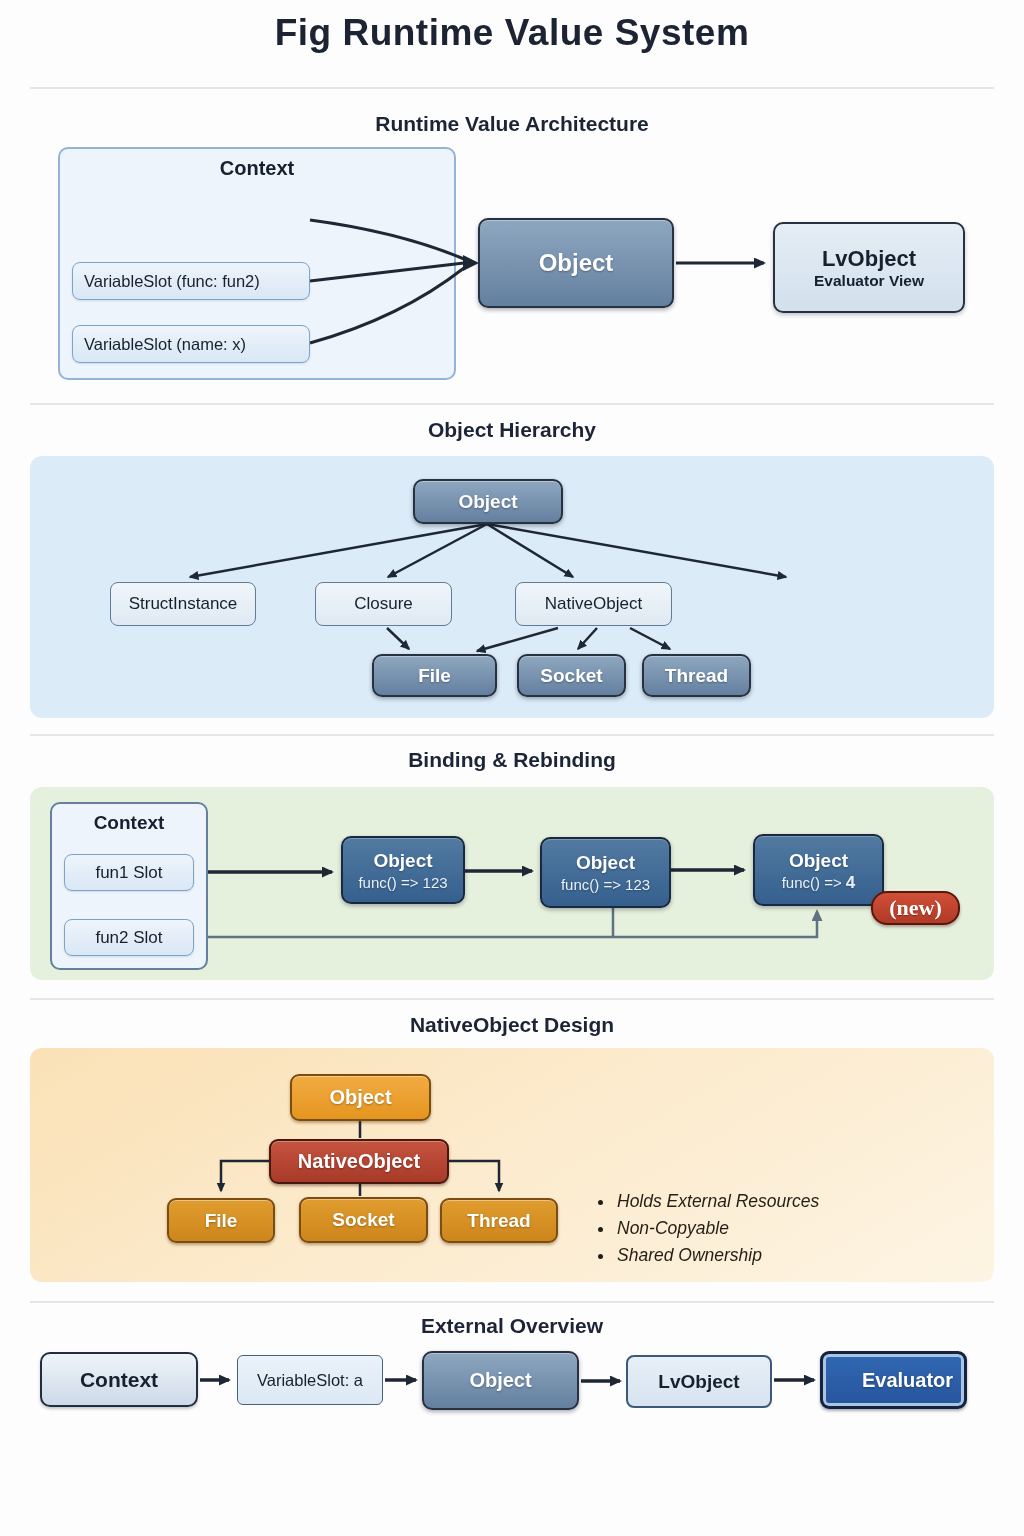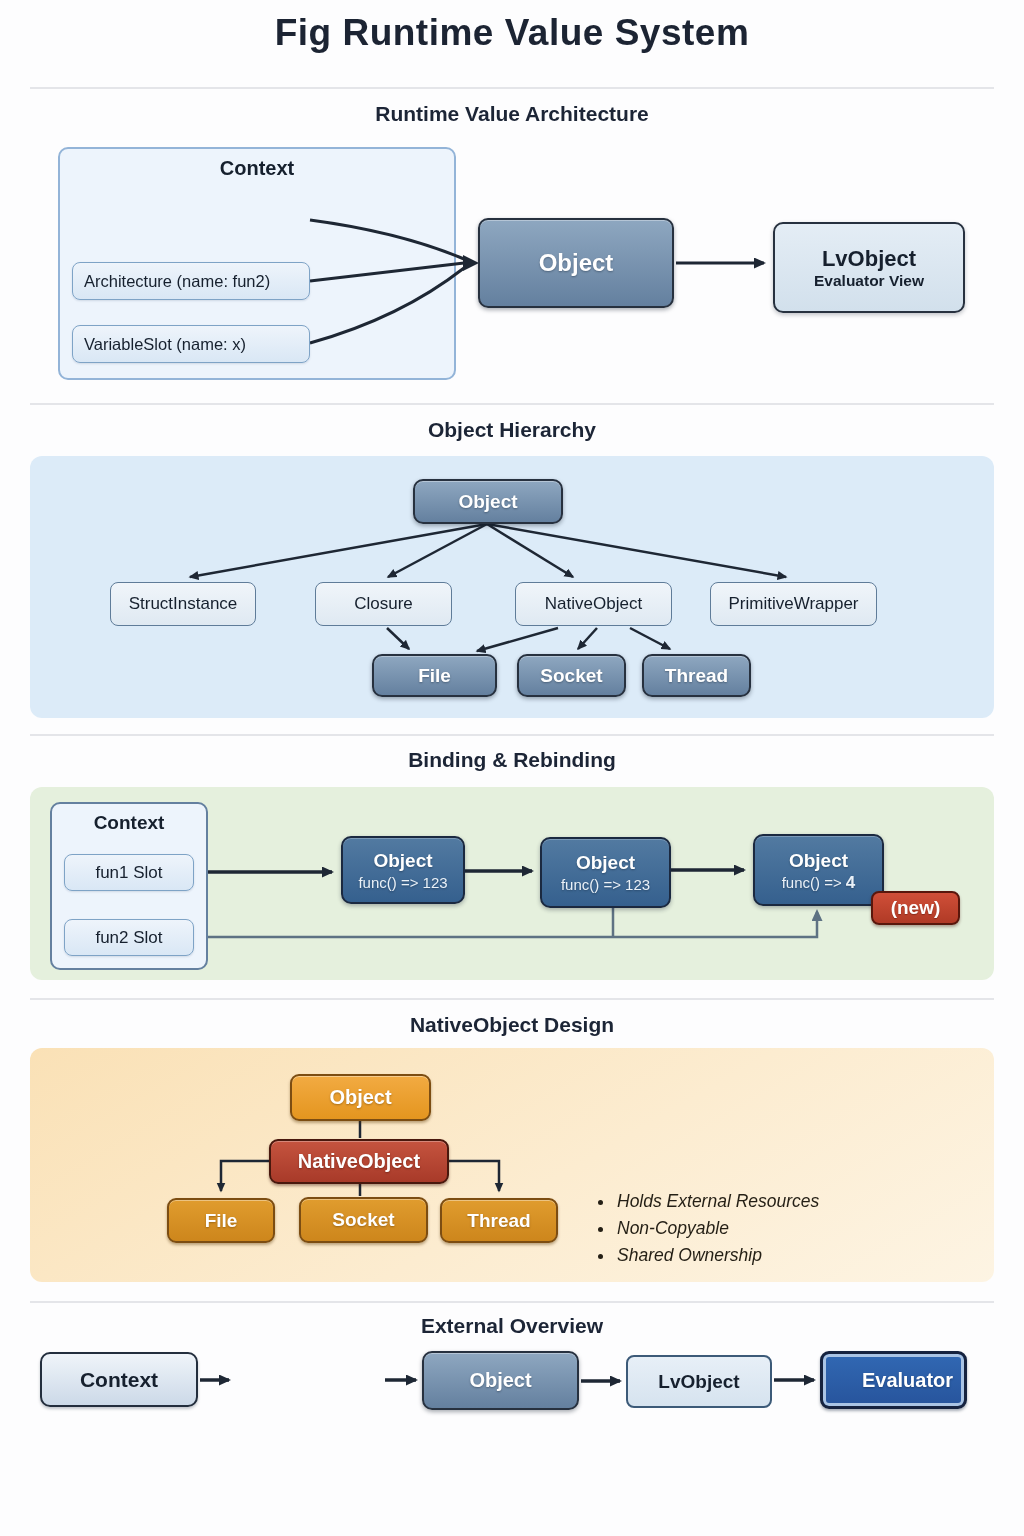--- a/index.html
+++ b/index.html
@@ -51,22 +51,22 @@
   .orange{background:linear-gradient(180deg,#f2ab42,#e4951f);
     border:2.5px solid #7c4d12;border-radius:9px;color:#fff;font-weight:bold;
     box-shadow:0 2px 3px rgba(90,55,5,.4),inset 0 1px 0 rgba(255,255,255,.4);
     text-shadow:0 1px 2px rgba(90,55,5,.45);}
   .orange2{background:linear-gradient(180deg,#e09c2e,#cd861c);}
   .rust{background:linear-gradient(180deg,#c5543f,#a83a29);
     border:2.5px solid #49180d;border-radius:9px;color:#fff;font-weight:bold;
     box-shadow:0 2px 3px rgba(60,15,5,.4),inset 0 1px 0 rgba(255,255,255,.3);
     text-shadow:0 1px 2px rgba(60,15,5,.45);}
   .badge{background:linear-gradient(180deg,#d04f38,#b03a26);
-    border:2px solid #59170c;border-radius:8px;color:#fff;font-weight:bold;font-size:19px;
-    box-shadow:0 2px 3px rgba(60,15,5,.35);text-shadow:0 1px 1px rgba(60,15,5,.4);}
+    border:2px solid #59170c;border-radius:16px;color:#fff;font-weight:bold;font-size:22px;
+    box-shadow:0 2px 3px rgba(60,15,5,.35);text-shadow:0 1px 1px rgba(60,15,5,.4);font-family:Liberation Serif, serif;}
 
   .ov-context{background:linear-gradient(180deg,#eff4f9,#ccd9e8);
     border:2.5px solid #232e3d;border-radius:10px;color:#16202e;font-weight:bold;font-size:21px;
     box-shadow:0 2px 3px rgba(20,35,55,.25);}
   .ov-slot{background:linear-gradient(180deg,#eaf2fa,#dce8f4);
     border:1.5px solid #44617e;border-radius:6px;color:#16202e;font-size:16.5px;}
   .ov-lv{background:linear-gradient(180deg,#e7eff7,#d6e3ef);
     border:2px solid #3c5a78;border-radius:8px;color:#16202e;font-size:19px;font-weight:600;}
   .ov-eval{background:linear-gradient(180deg,#3168b3,#27549c);
     border:3px solid #16233f;border-radius:9px;color:#fff;font-weight:bold;font-size:20px;
@@ -85,21 +85,21 @@
 <div class="page">
 
   <div class="abs main-title">Fig Runtime Value System</div>
 
   <div class="abs sep" style="top:87px"></div>
   <div class="abs sep" style="top:403px"></div>
   <div class="abs sep" style="top:734px"></div>
   <div class="abs sep" style="top:998px"></div>
   <div class="abs sep" style="top:1301px"></div>
 
-  <div class="abs sec-title" style="top:102px">Runtime Value Architecture</div>
+  <div class="abs sec-title" style="top:112px">Runtime Value Architecture</div>
   <div class="abs sec-title" style="top:418px">Object Hierarchy</div>
   <div class="abs sec-title" style="top:748px">Binding &amp; Rebinding</div>
   <div class="abs sec-title" style="top:1013px">NativeObject Design</div>
   <div class="abs sec-title" style="top:1314px">External Overview</div>
 
   <div class="abs ctx-panel" style="left:58px;top:147px;width:398px;height:233px"></div>
   <div class="abs panel panel-blue" style="left:30px;top:456px;width:964px;height:262px"></div>
   <div class="abs panel panel-green" style="left:30px;top:787px;width:964px;height:193px"></div>
   <div class="abs panel panel-orange" style="left:30px;top:1048px;width:964px;height:234px"></div>
 
@@ -154,33 +154,32 @@
 
     <g stroke="#1e2734" stroke-width="3.5" fill="none">
       <line x1="200" y1="1380" x2="229" y2="1380" marker-end="url(#mD2)"></line>
       <line x1="385" y1="1380" x2="416" y2="1380" marker-end="url(#mD2)"></line>
       <line x1="581" y1="1381" x2="620" y2="1381" marker-end="url(#mD2)"></line>
       <line x1="774" y1="1380" x2="814" y2="1380" marker-end="url(#mD2)"></line>
     </g>
   </svg>
 
   <div class="abs node ctx-title" style="left:58px;top:157px;width:398px">Context</div>
-  <div class="abs node lightbox slot-text" style="left:72px;top:262px;width:238px;height:38px">Architecture (name: fun2)</div>
+  <div class="abs node lightbox slot-text" style="left:72px;top:262px;width:238px;height:38px">VariableSlot (func: fun2)</div>
   <div class="abs node lightbox slot-text" style="left:72px;top:325px;width:238px;height:38px">VariableSlot (name: x)</div>
   <div class="abs node slate center" style="left:478px;top:218px;width:196px;height:90px;font-size:24px">Object</div>
   <div class="abs node lv-box col" style="left:773px;top:222px;width:192px;height:91px">
     <div style="font-size:22px;font-weight:bold">LvObject</div>
     <div style="font-size:15.5px;font-weight:bold">Evaluator View</div>
   </div>
 
   <div class="abs node slate center" style="left:413px;top:479px;width:150px;height:45px;font-size:19px">Object</div>
   <div class="abs node hierbox center" style="left:110px;top:582px;width:146px;height:44px">StructInstance</div>
   <div class="abs node hierbox center" style="left:315px;top:582px;width:137px;height:44px">Closure</div>
   <div class="abs node hierbox center" style="left:515px;top:582px;width:157px;height:44px">NativeObject</div>
-  <div class="abs node hierbox center" style="left:710px;top:582px;width:167px;height:44px">PrimitiveWrapper</div>
   <div class="abs node slate center" style="left:372px;top:654px;width:125px;height:43px;font-size:19px">File</div>
   <div class="abs node slate center" style="left:517px;top:654px;width:109px;height:43px;font-size:19px">Socket</div>
   <div class="abs node slate center" style="left:642px;top:654px;width:109px;height:43px;font-size:19px">Thread</div>
 
   <div class="abs node ctx-panel" style="left:50px;top:802px;width:158px;height:168px;border-color:#64809f"></div>
   <div class="abs node ctx-title" style="left:50px;top:812px;width:158px;font-size:19px">Context</div>
   <div class="abs node lightbox center" style="left:64px;top:854px;width:130px;height:37px;font-size:17px">fun1 Slot</div>
   <div class="abs node lightbox center" style="left:64px;top:919px;width:130px;height:37px;font-size:17px">fun2 Slot</div>
 
   <div class="abs node steel col" style="left:341px;top:836px;width:124px;height:68px">
@@ -202,17 +201,18 @@
   <div class="abs node orange orange2 center" style="left:167px;top:1198px;width:108px;height:45px;font-size:19px">File</div>
   <div class="abs node orange orange2 center" style="left:299px;top:1197px;width:129px;height:46px;font-size:19px">Socket</div>
   <div class="abs node orange orange2 center" style="left:440px;top:1198px;width:118px;height:45px;font-size:19px">Thread</div>
   <ul class="abs node bullets" style="left:595px;top:1188px;width:340px">
     <li>Holds External Resources</li>
     <li>Non-Copyable</li>
     <li>Shared Ownership</li>
   </ul>
 
   <div class="abs node ov-context center" style="left:40px;top:1352px;width:158px;height:55px">Context</div>
+  <div class="abs node ov-slot center" style="left:237px;top:1355px;width:146px;height:50px">VariableSlot: a</div>
   <div class="abs node slate center" style="left:422px;top:1351px;width:157px;height:59px;font-size:20px">Object</div>
   <div class="abs node ov-lv center" style="left:626px;top:1355px;width:146px;height:53px">LvObject</div>
   <div class="abs node ov-eval center" style="left:820px;top:1351px;width:147px;height:58px">Evaluator</div>
 
 </div>
 
 </body></html>

